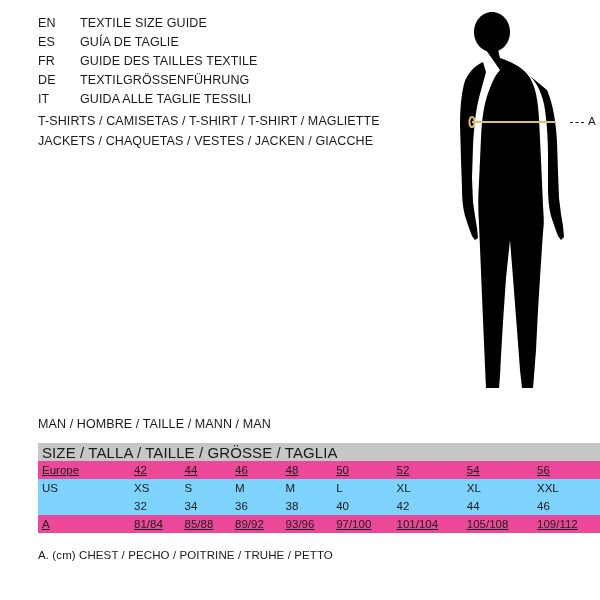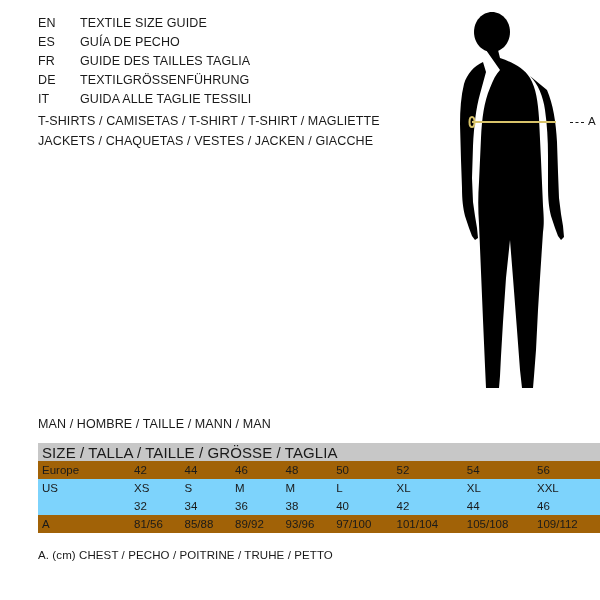--- a/index.html
+++ b/index.html
@@ -88,21 +88,21 @@
     height: 18px;
     vertical-align: middle;
     white-space: nowrap;
   }
   .row-head td {
     background: #c7c7c7;
     font-size: 15px;
     letter-spacing: 0.1px;
   }
   .row-alt td { background: #7dd3fc; }
-  .row-plain td { background: #a16207; }
+  .row-plain td { background: #ec4899; text-decoration: underline; }
   .col-label { width: 92px; padding-left: 4px !important; }
   .cell { padding-left: 4px !important; }
   .footnote {
     position: absolute;
     left: 18px; top: 549px;
     font-size: 11.5px;
     letter-spacing: 0.1px;
     white-space: nowrap;
   }
 </style>
@@ -111,25 +111,25 @@
 
 <div id="page">
 
   <div class="lang-block">
     <div class="lang-row">
       <span class="lang-code">EN</span>
       <span class="lang-text">TEXTILE SIZE GUIDE</span>
     </div>
     <div class="lang-row">
       <span class="lang-code">ES</span>
-      <span class="lang-text">GUÍA DE PECHO</span>
+      <span class="lang-text">GUÍA DE TAGLIE</span>
     </div>
     <div class="lang-row">
       <span class="lang-code">FR</span>
-      <span class="lang-text">GUIDE DES TAILLES TAGLIA</span>
+      <span class="lang-text">GUIDE DES TAILLES TEXTILE</span>
     </div>
     <div class="lang-row">
       <span class="lang-code">DE</span>
       <span class="lang-text">TEXTILGRÖSSENFÜHRUNG</span>
     </div>
     <div class="lang-row">
       <span class="lang-code">IT</span>
       <span class="lang-text">GUIDA ALLE TAGLIE TESSILI</span>
     </div>
   </div>
@@ -213,21 +213,21 @@
         <td class="cell">34</td>
         <td class="cell">36</td>
         <td class="cell">38</td>
         <td class="cell">40</td>
         <td class="cell">42</td>
         <td class="cell">44</td>
         <td class="cell">46</td>
       </tr>
       <tr class="row-plain">
         <td class="col-label">A</td>
-        <td class="cell">81/56</td>
+        <td class="cell">81/84</td>
         <td class="cell">85/88</td>
         <td class="cell">89/92</td>
         <td class="cell">93/96</td>
         <td class="cell">97/100</td>
         <td class="cell">101/104</td>
         <td class="cell">105/108</td>
         <td class="cell">109/112</td>
       </tr>
     </tbody>
   </table>

